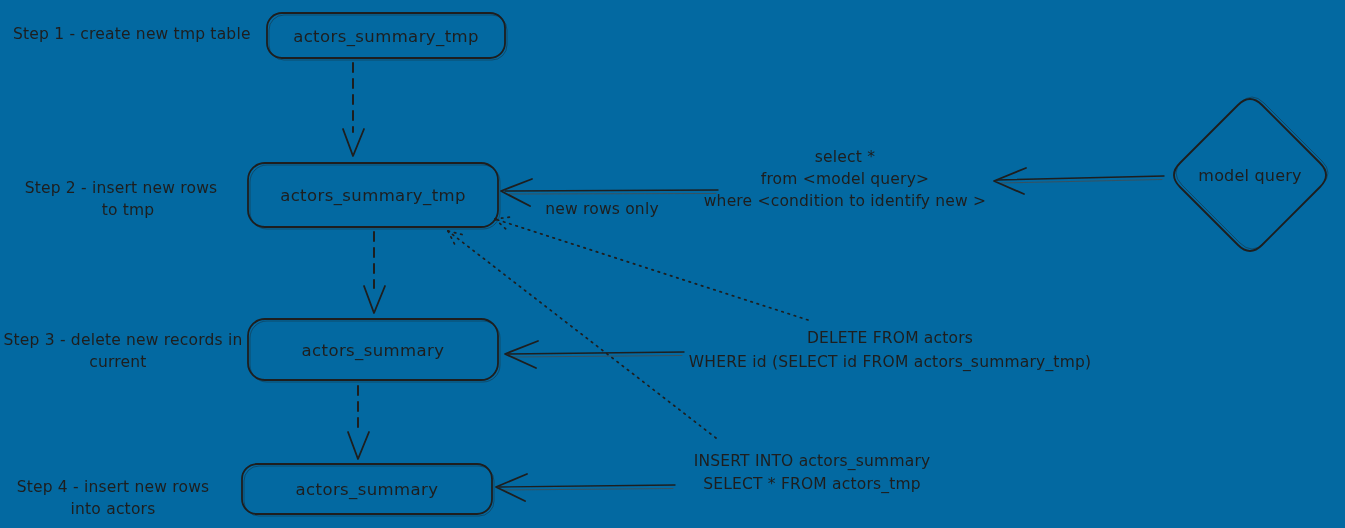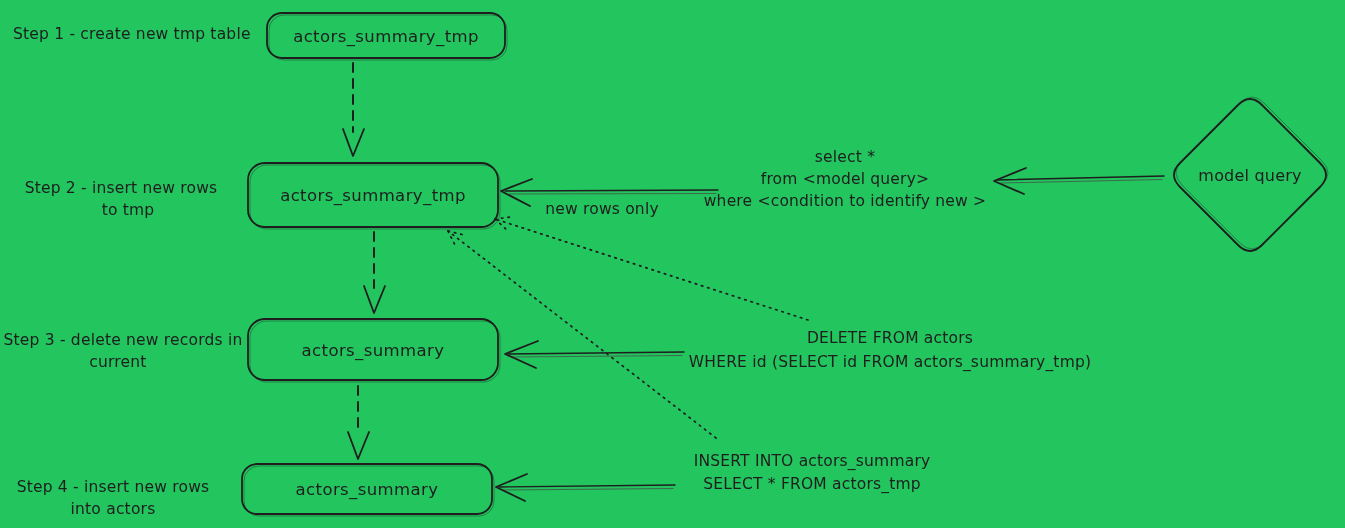--- a/index.html
+++ b/index.html
@@ -4,21 +4,21 @@
 <style>
   html, body {
     margin: 0;
     padding: 0;
     background: #ffffff;
   }
   .canvas-wrap {
     position: relative;
     width: 1345px;
     height: 528px;
-    background: #22c55e;
+    background: #0369a1;
     overflow: hidden;
   }
   svg {
     display: block;
     font-family: "DejaVu Sans", sans-serif;
   }
   text {
     fill: #1e1e1e;
     font-size: 15.5px;
     letter-spacing: 0.2px;

